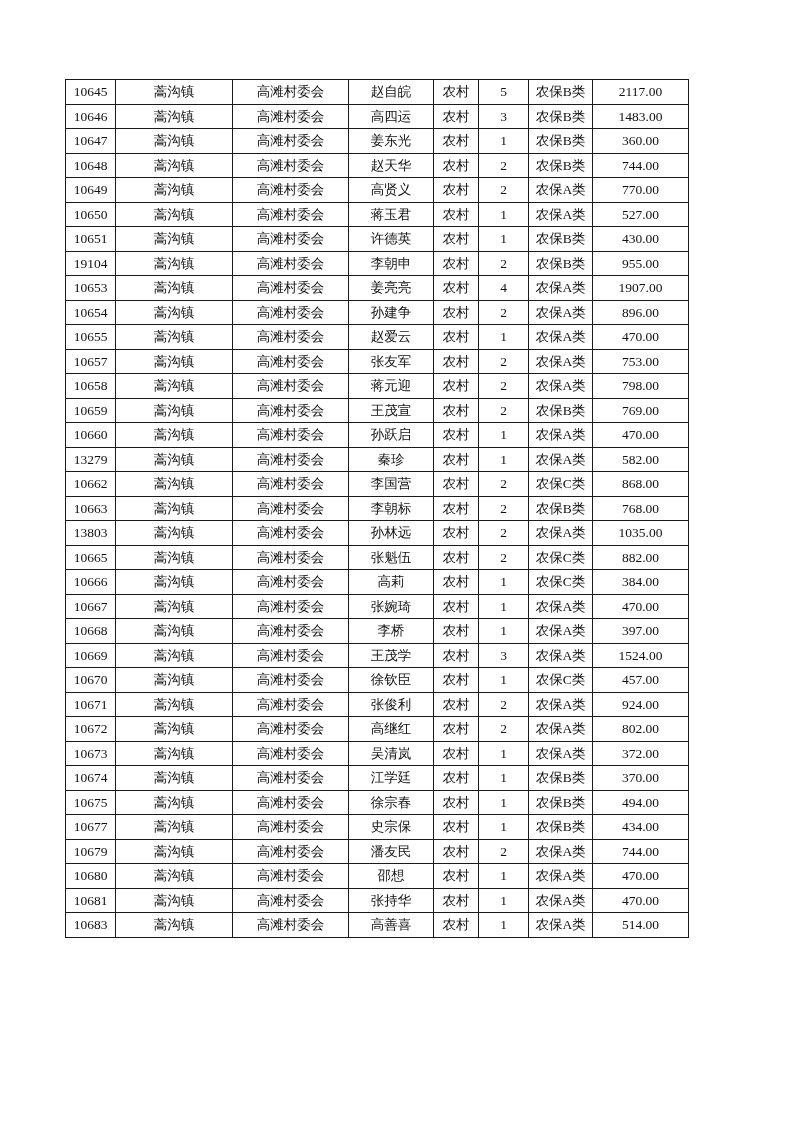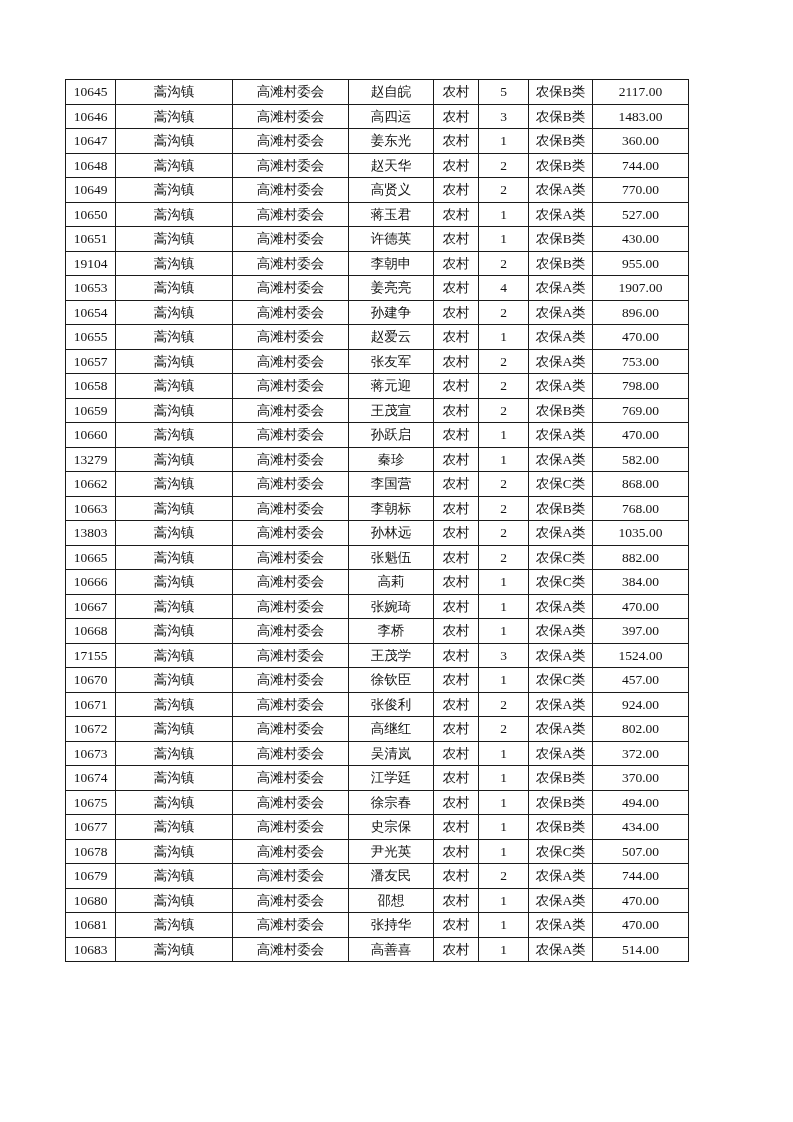--- a/index.html
+++ b/index.html
@@ -285,21 +285,21 @@
           <td>10668</td>
           <td>蒿沟镇</td>
           <td>高滩村委会</td>
           <td>李桥</td>
           <td>农村</td>
           <td>1</td>
           <td>农保A类</td>
           <td>397.00</td>
         </tr>
         <tr>
-          <td>17155</td>
+          <td>10669</td>
           <td>蒿沟镇</td>
           <td>高滩村委会</td>
           <td>王茂学</td>
           <td>农村</td>
           <td>3</td>
           <td>农保A类</td>
           <td>1524.00</td>
         </tr>
         <tr>
           <td>10670</td>
@@ -363,30 +363,20 @@
         </tr>
         <tr>
           <td>10677</td>
           <td>蒿沟镇</td>
           <td>高滩村委会</td>
           <td>史宗保</td>
           <td>农村</td>
           <td>1</td>
           <td>农保B类</td>
           <td>434.00</td>
-        </tr>
-        <tr>
-          <td>10678</td>
-          <td>蒿沟镇</td>
-          <td>高滩村委会</td>
-          <td>尹光英</td>
-          <td>农村</td>
-          <td>1</td>
-          <td>农保C类</td>
-          <td>507.00</td>
         </tr>
         <tr>
           <td>10679</td>
           <td>蒿沟镇</td>
           <td>高滩村委会</td>
           <td>潘友民</td>
           <td>农村</td>
           <td>2</td>
           <td>农保A类</td>
           <td>744.00</td>

